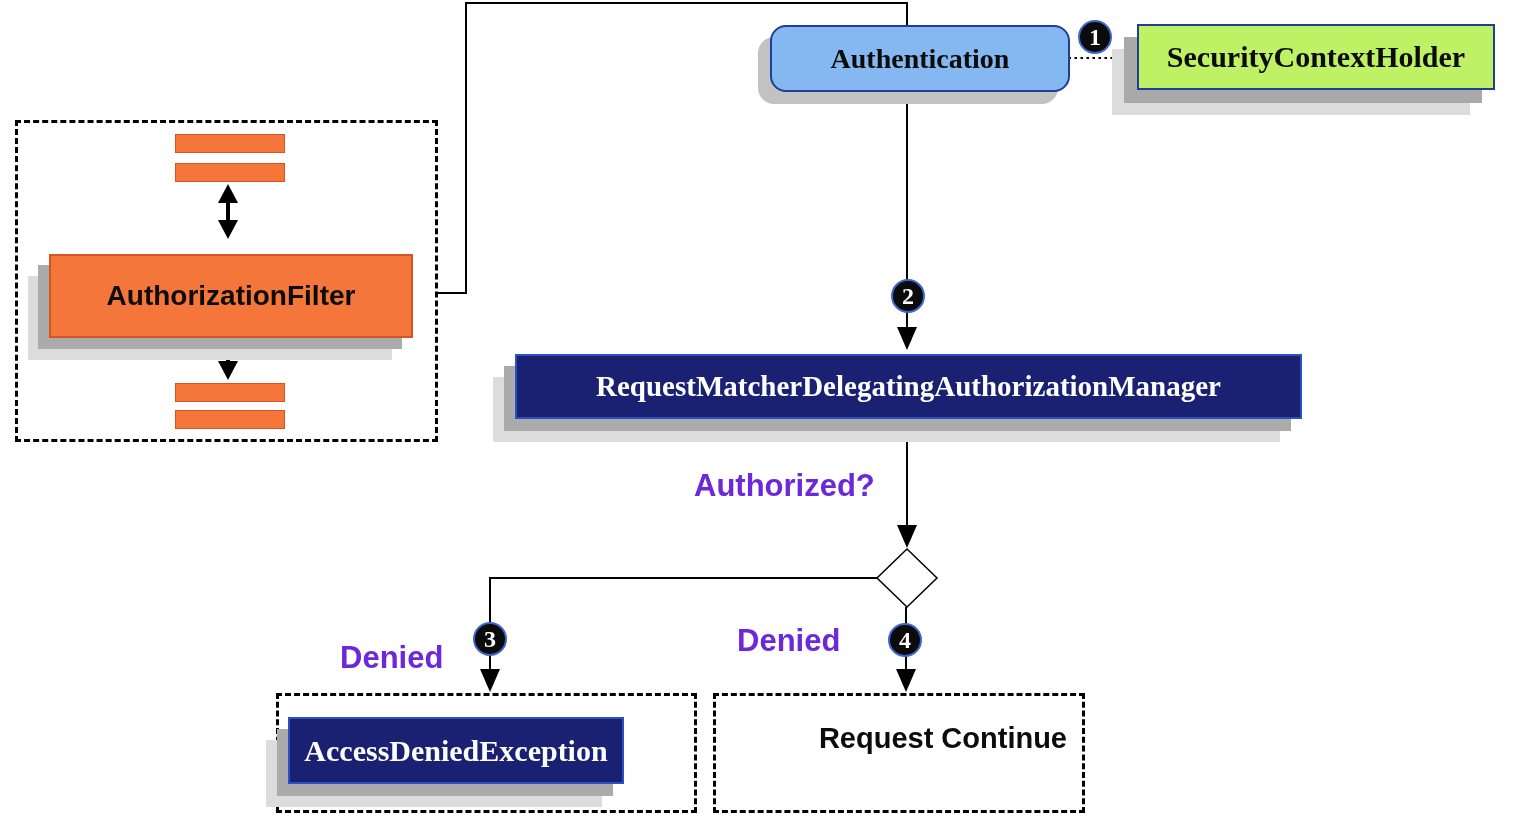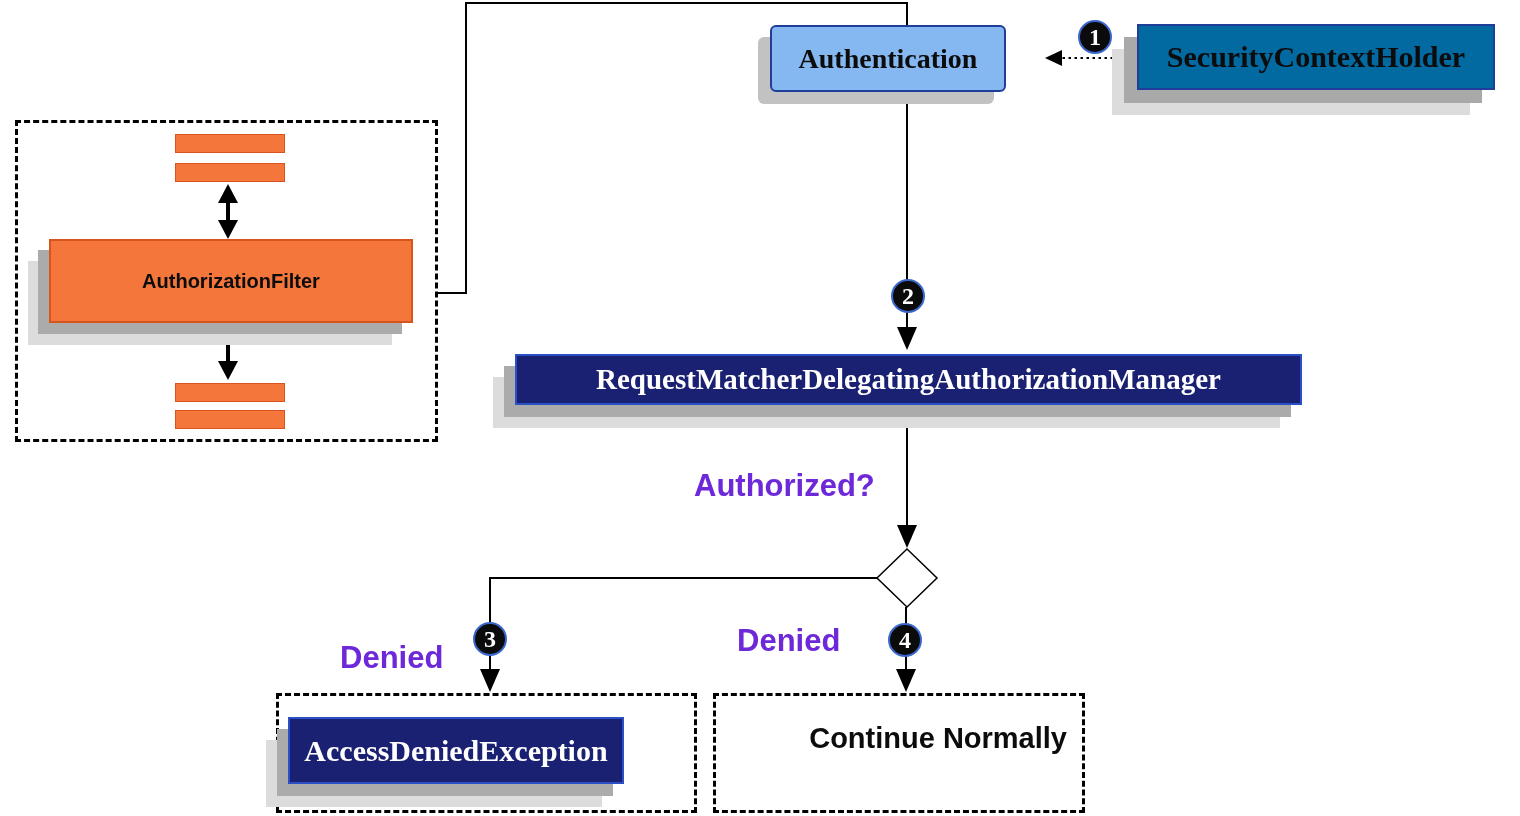--- a/index.html
+++ b/index.html
@@ -12,37 +12,37 @@
     box-sizing:border-box;z-index:1;}
   .sans-bold{font-weight:bold;color:#0c0c0c;}
   .serif-node{font-family:"Liberation Serif","DejaVu Serif",serif;font-weight:bold;color:#0c0c0c;}
 
   
   .chain-title{position:absolute;left:12px;top:78px;font-size:31px;font-weight:bold;color:#000;z-index:1;}
   .chain-box{position:absolute;left:15px;top:120px;width:423px;height:322px;
     border:3px dashed #000;box-sizing:border-box;z-index:1;background:transparent;}
   .bar{position:absolute;left:175px;width:110px;height:19px;background:#F4763B;
     border:1px solid #D6541E;box-sizing:border-box;z-index:1;}
-  .auth-filter{left:49px;top:239px;width:364px;height:84px;background:#F4763B;
-    border:2px solid #D6541E;font-size:20px;
+  .auth-filter{left:49px;top:254px;width:364px;height:84px;background:#F4763B;
+    border:2px solid #D6541E;font-size:28px;
     box-shadow:-11px 11px 0 #ABABAB,-21px 22px 0 #DCDCDC;}
 
   
-  .blue-round{left:770px;top:25px;width:236px;height:67px;background:#85B8F0;
-    border:2px solid #1F3D99;border-radius:6px;font-size:28px;
+  .blue-round{left:770px;top:25px;width:300px;height:67px;background:#85B8F0;
+    border:2px solid #1F3D99;border-radius:16px;font-size:28px;
     box-shadow:-12px 12px 0 #C2C2C2;}
-  .blue-square{left:1137px;top:24px;width:358px;height:66px;background:#0369a1;
+  .blue-square{left:1137px;top:24px;width:358px;height:66px;background:#bef264;
     border:2px solid #1F3D99;font-size:30px;
     box-shadow:-13px 13px 0 #A9A9A9,-25px 25px 0 #DCDCDC;}
 
   
   .navy{background:#1B2172;border:2px solid #2B50C5;color:#fff;
     font-family:"Liberation Serif","DejaVu Serif",serif;font-weight:bold;
     box-shadow:-11px 12px 0 #ABABAB,-22px 23px 0 #DCDCDC;}
-  .manager{left:515px;top:354px;width:787px;height:51px;font-size:29px;font-family:Liberation Serif, serif;}
+  .manager{left:515px;top:354px;width:787px;height:65px;font-size:29px;font-family:Liberation Serif, serif;}
   .access-denied{left:288px;top:717px;width:336px;height:67px;font-size:30px;}
   .navy .lbl{color:#fff;}
 
   
   .flow-label{position:absolute;font-size:31px;font-weight:bold;color:#6d28d9;z-index:1;white-space:nowrap;}
   .lbl-authorized{left:694px;top:468px;}
   .lbl-denied{left:340px;top:640px;}
   .lbl-success{left:737px;top:623px;}
 
   
@@ -122,21 +122,21 @@
   <div class="flow-label lbl-denied">Denied</div>
   <div class="flow-label lbl-success">Denied</div>
 
   <div class="dash-box denied-container"></div>
   <div class="node navy access-denied">
     <span class="lbl">AccessDeniedException</span>
   </div>
 
   <div class="dash-box success-container">
     <div class="continue-text">
-      <div>Continue Normally</div>
+      <div>Request Continue</div>
     </div>
   </div>
 
   <div class="badge badge-1">1</div>
   <div class="badge badge-2">2</div>
   <div class="badge badge-3">3</div>
   <div class="badge badge-4">4</div>
 
 </div>
 

